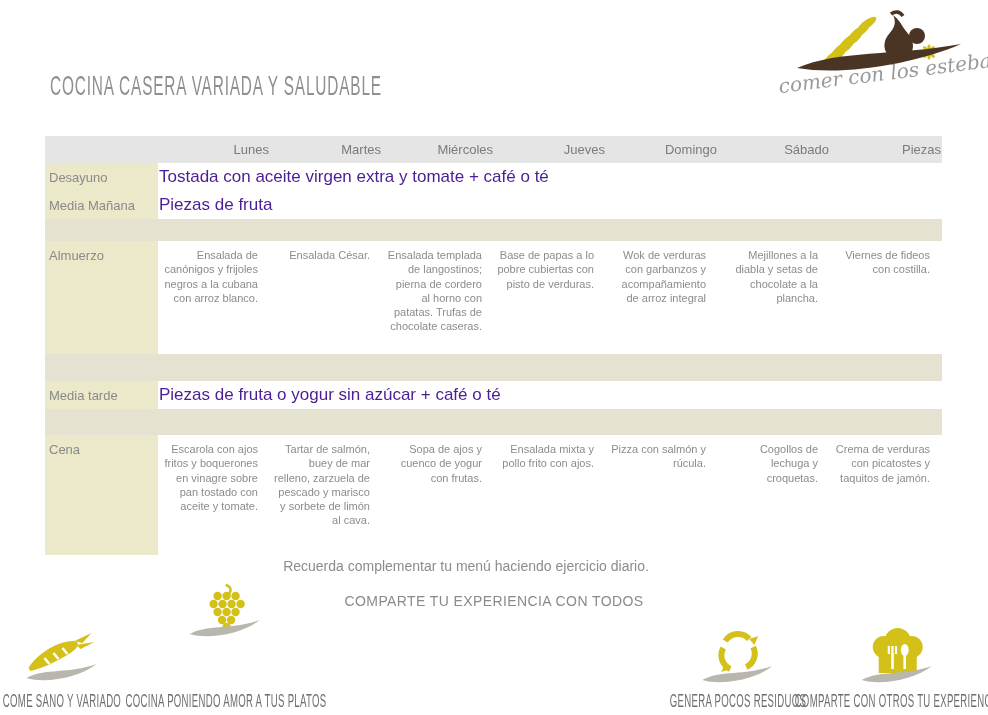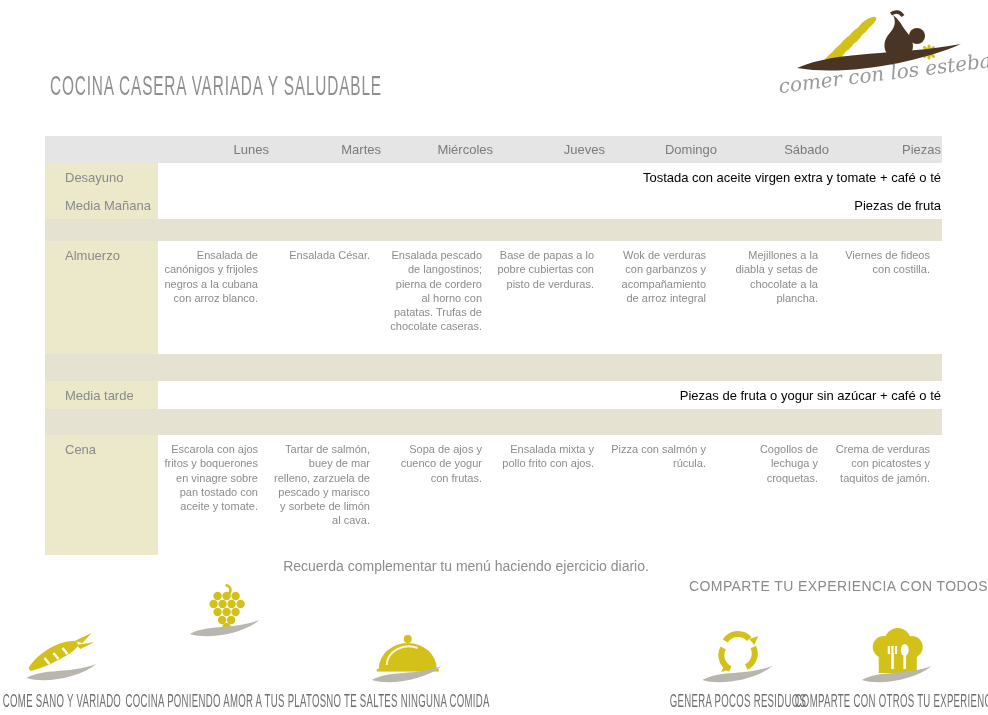--- a/index.html
+++ b/index.html
@@ -12,33 +12,33 @@
     transform:scale(0.55,1.02);transform-origin:left bottom;white-space:nowrap;font-weight:400;}
   .logo{position:absolute;left:778px;top:6px;width:200px;text-align:center;}
   .logo svg{display:block;margin:0 auto;}
   .logo-script{font-family:"DejaVu Serif",serif;font-style:italic;font-size:20px;color:#9a9a9a;
     transform:rotate(-7deg);margin-top:-16px;white-space:nowrap;}
 
   
   table.menu{position:absolute;left:45px;top:136px;width:897px;border-collapse:collapse;table-layout:fixed;}
   .c-label{width:113px;}
   table.menu th{background:#e5e5e5;font-weight:400;font-size:13px;color:#7b7b7b;height:25px;text-align:right;}
-  td.label{background:#ece8ca;font-size:13px;color:#8a8a8a;padding-left:20px;text-align:left;}
+  td.label{background:#ece8ca;font-size:13px;color:#8a8a8a;padding-left:4px;text-align:left;}
   .r-span td{height:26px;}
   .r-span td.label{vertical-align:middle;}
-  .span-cell{text-align:right;font-size:13px;color:#000000;vertical-align:middle;}
+  .span-cell{text-align:left;font-size:17px;color:#4c1d95;vertical-align:middle;}
   tr.sep td{background:#e6e2d2;}
   tr.sep1 td{height:20px;} tr.sep2 td{height:25px;} tr.sep3 td{height:24px;}
   tr.r-almuerzo{height:113px;} tr.r-cena{height:120px;}
   .r-meal td.label{vertical-align:top;padding-top:7px;}
   td.cell{vertical-align:top;text-align:right;padding:7px 12px 6px 3px;font-size:11px;line-height:1.3;color:#8c8c8c;}
 
   
   .note{position:absolute;top:558px;left:0;width:932px;text-align:center;font-size:14px;color:#8c8c8c;}
-  .share{position:absolute;top:578px;left:0;width:988px;text-align:right;font-size:14px;letter-spacing:.4px;color:#8a8a8a;}
+  .share{position:absolute;top:593px;left:0;width:988px;text-align:center;font-size:14px;letter-spacing:.4px;color:#8a8a8a;}
   .badges{position:absolute;top:612px;left:0;width:842px;height:103px;}
   .badge{position:absolute;bottom:2px;transform:translateX(-50%);display:flex;flex-direction:column;align-items:center;}
   .badge svg{display:block;}
   .caption-wrap{height:22px;margin-top:1px;}
   .handcaps{display:inline-block;font-size:16px;letter-spacing:.5px;color:#6e6e6e;
     transform:scale(0.6,1.15);transform-origin:center top;white-space:nowrap;font-weight:400;}
   .b1{left:62px;} .b2{left:226px;gap:44px;} .b3{left:408px;} .b4{left:580px;} .b5{left:738px;} .b6{left:898px;}
 </style>
 </head>
 <body>
@@ -95,21 +95,21 @@
         <td class="label">Media Mañana</td>
         <td class="span-cell" colspan="7">Piezas de fruta</td>
       </tr>
       <tr class="sep sep1">
           <td colspan="8"></td>
         </tr>
       <tr class="r-meal r-almuerzo">
         <td class="label">Almuerzo</td>
         <td class="cell">Ensalada de canónigos y frijoles negros a la cubana con arroz blanco.</td>
         <td class="cell">Ensalada César.</td>
-        <td class="cell">Ensalada pescado de langostinos; pierna de cordero al horno con patatas. Trufas de chocolate caseras.</td>
+        <td class="cell">Ensalada templada de langostinos; pierna de cordero al horno con patatas. Trufas de chocolate caseras.</td>
         <td class="cell">Base de papas a lo pobre cubiertas con pisto de verduras.</td>
         <td class="cell">Wok de verduras con garbanzos y acompañamiento de arroz integral</td>
         <td class="cell">Mejillones a la diabla y setas de chocolate a la plancha.</td>
         <td class="cell">Viernes de fideos con costilla.</td>
       </tr>
       <tr class="sep sep2">
           <td colspan="8"></td>
         </tr>
       <tr class="r-span">
         <td class="label">Media tarde</td>
@@ -165,30 +165,20 @@
             <circle cx="56" cy="30" r="4.2"></circle>
           <circle cx="42.5" cy="38" r="4.2"></circle>
             <circle cx="51.5" cy="38" r="4.2"></circle>
           <circle cx="47" cy="45" r="4.2"></circle>
         </g>
         <path d="M10 52 C 28 42 52 48 80 38 C 64 51 30 58 10 52 Z" fill="#b9b6ae"></path>
       </svg>
       <div class="caption-wrap"><span class="handcaps">COCINA PONIENDO AMOR A TUS PLATOS</span></div>
     </div>
 
-    <div class="badge b3">
-      <svg width="92" height="64" viewBox="0 0 92 64">
-        <circle cx="46" cy="13" r="4" fill="#d3c119"></circle>
-        <path d="M17 43 A 29 26 0 0 1 75 43 Z" fill="#d3c119"></path>
-        <path d="M25 39 A 22 19 0 0 1 56 22" stroke="#ffffff" stroke-width="2" fill="none" opacity="0.85"></path>
-        <rect x="15" y="43" width="62" height="2.6" fill="#d3c119"></rect>
-        <path d="M10 54 C 28 44 52 50 80 40 C 64 53 30 60 10 54 Z" fill="#b9b6ae"></path>
-      </svg>
-      <div class="caption-wrap"><span class="handcaps">NO TE SALTES NINGUNA COMIDA</span></div>
-    </div>
 
 
     <div class="badge b5">
       <svg width="92" height="64" viewBox="0 0 92 64">
         <g fill="none" stroke="#d3c119" stroke-width="6">
           <path d="M33 15 A 15 15 0 0 1 57 13"></path>
           <path d="M61 21 A 15 15 0 0 1 54 41"></path>
           <path d="M38 43 A 15 15 0 0 1 31 22"></path>
         </g>
         <path d="M57 13 l9 -3 l-4 9 z" fill="#d3c119"></path>

